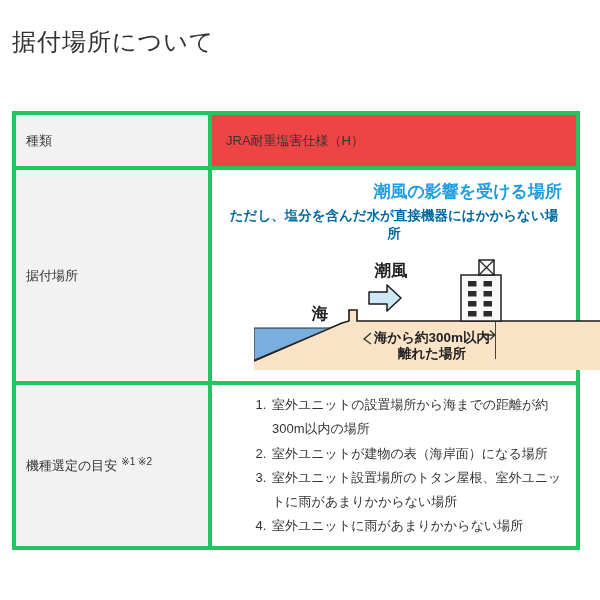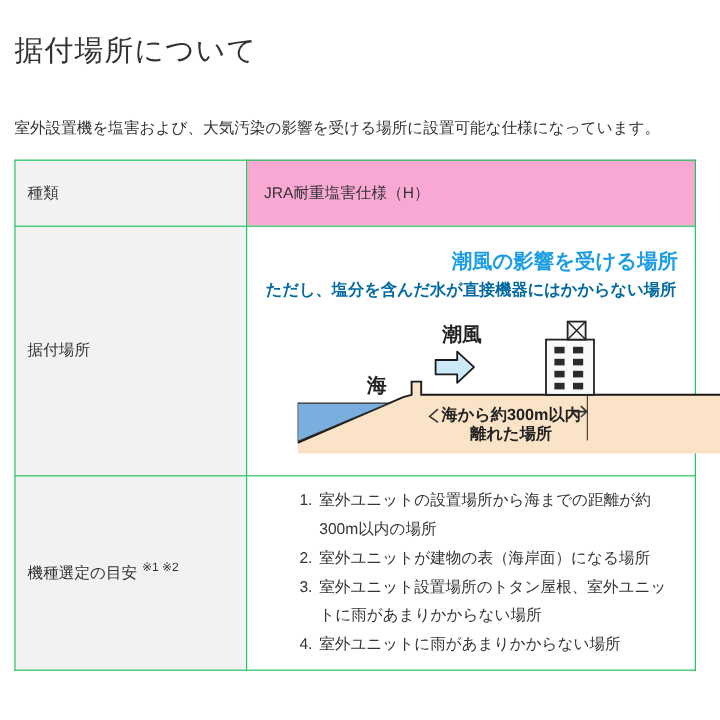--- a/index.html
+++ b/index.html
@@ -11,31 +11,31 @@
   .page{padding:26px 12px 0 12px;box-sizing:border-box;border-radius:28px;}
   h1.title{
     font-size:24px;font-weight:500;color:#333;
     margin:0 0 17px 0;letter-spacing:1px;
   }
   p.intro{font-size:13px;line-height:1.65;margin:0 0 15px 0;color:#333;}
   table.spec{
     border-collapse:collapse;width:568px;table-layout:fixed;
   }
   table.spec th,table.spec td{
-    border:1px solid #22c55e;font-size:13px;font-weight:normal;
+    border:4px solid #22c55e;font-size:13px;font-weight:normal;
     text-align:left;vertical-align:middle;color:#333;
   }
   table.spec th{
     background:#f2f2f2;width:172px;padding:8px 10px;
   }
   table.spec td{padding:8px 14px;}
   tr.r1{height:55px;}
   tr.r2{height:208px;}
   tr.r3{height:162px;}
-  td.cell-type{background:#f9a8d4;}
+  td.cell-type{background:#ef4444;}
   td.cell-loc{padding:10px 1px 8px 1px;}
   .d-head{
     text-align:right;font-size:17px;font-weight:bold;margin:2px 0 4px 0;
   }
   .d-sub{
     text-align:center;font-size:13.5px;font-weight:bold;color:#0369a1;
     margin:0 0 12px 0;
   }
   svg.diagram{display:block;margin:0 0 0 28px;}
   svg.diagram text{
@@ -46,21 +46,21 @@
   ol.criteria{margin:0;padding-left:44px;list-style-type:decimal;}
   ol.criteria li{line-height:1.85;padding-left:2px;}
 </style>
 </head>
 <body>
 
 <div class="page">
 
   <h1 class="title">据付場所について</h1>
 
-  <p class="intro"><br><span>室外設置機を塩害および、大気汚染の影響を受ける場所に設置可能な仕様になっています。</span></p>
+  <p class="intro"><br></p>
 
   <table class="spec">
     <tbody>
       <tr class="r1">
         <th>種類</th>
         <td class="cell-type">JRA耐重塩害仕様（H）</td>
       </tr>
 
       <tr class="r2">
         <th>据付場所</th>

